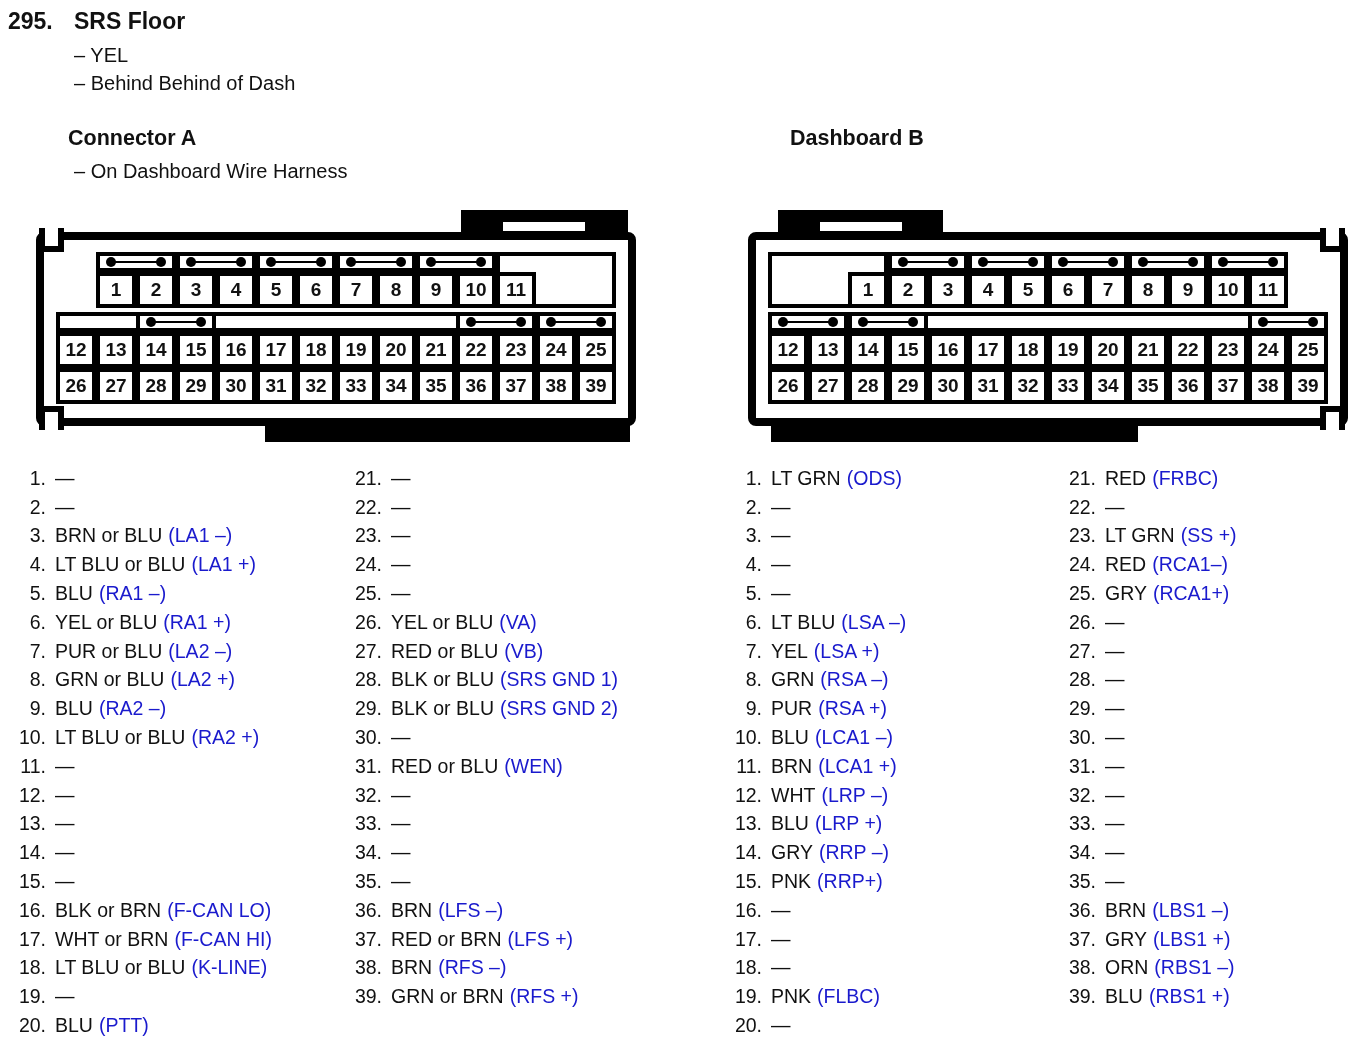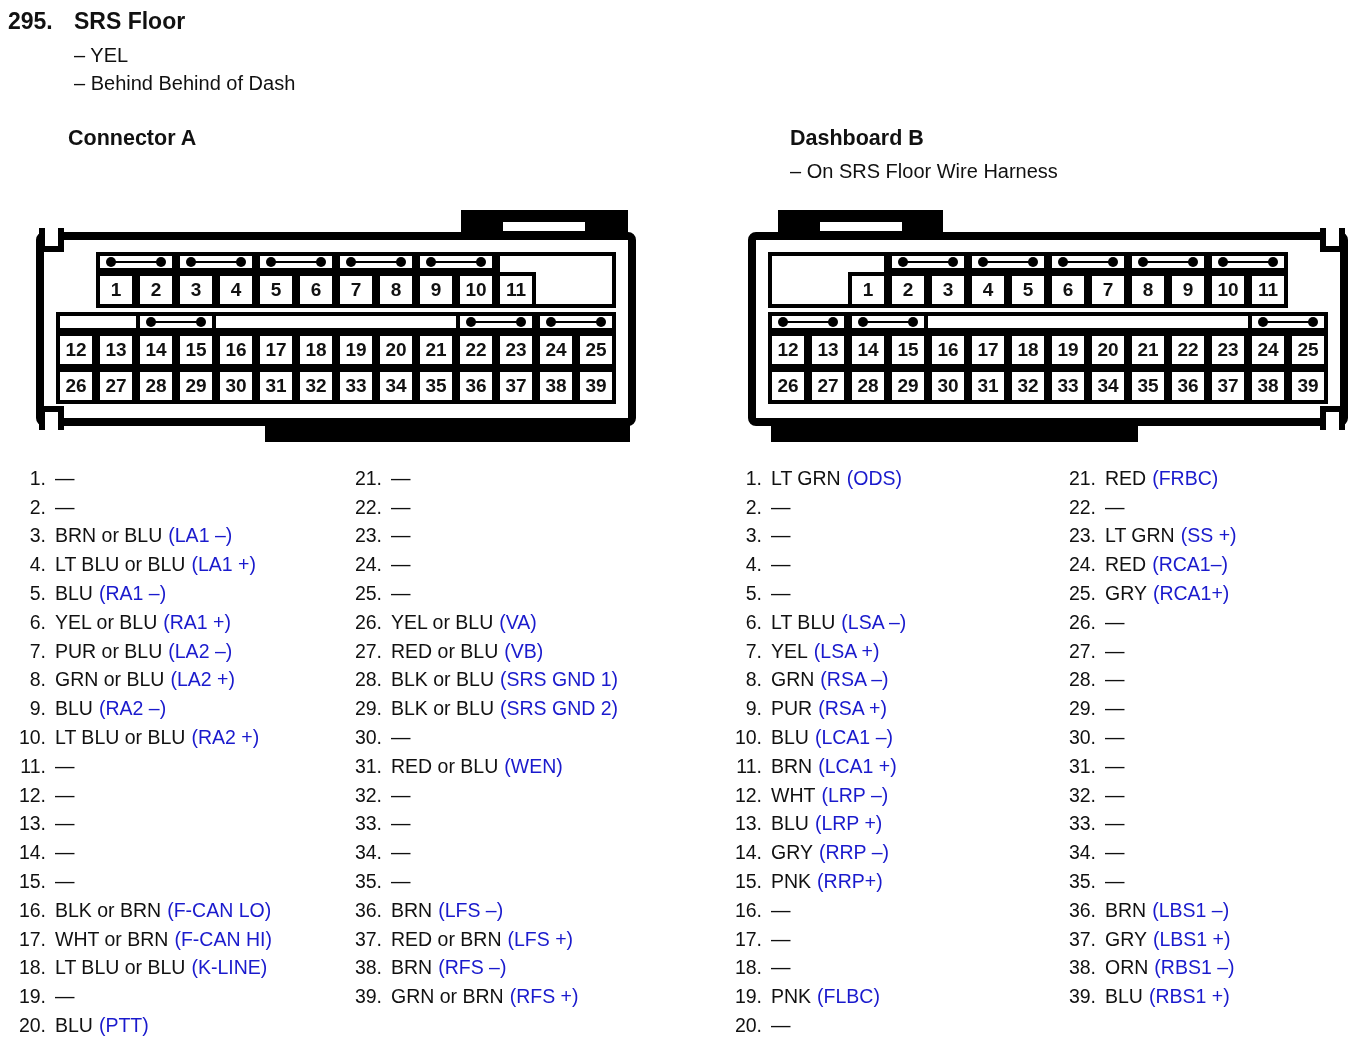--- a/index.html
+++ b/index.html
@@ -36,22 +36,22 @@
 <body>
 
 <div class="page">
 
   <span class="abs item-num">295.</span>
   <span class="abs page-title">SRS Floor</span>
   <span class="abs note1">– YEL</span>
   <span class="abs note2">– Behind Behind of Dash</span>
 
   <span class="abs chead" style="left:68px">Connector A</span>
+  <span class="abs csub" style="left:74px">– On Dashboard Wire Harness</span>
   <span class="abs chead" style="left:790px">Dashboard B</span>
-  <span class="abs csub" style="left:790px">– On SRS Floor Wire Harness</span>
 
   <div class="shell" style="left:36px">
       <div class="blk" style="left: 417px; top: -30px; width: 167px; height: 23px;">
         <div class="slot" style="left: 42px; top: 12px; width: 82px; height: 9px;"></div>
       </div>
       <div class="blk" style="left: 221px; top: 178px; width: 365px; height: 24px;"></div>
       <div class="notch top" style="left: -5px;"></div>
       <div class="notch bot" style="left: -5px;"></div>
       <div class="dbox" style="left: 52px; top: 12px; width: 400px; height: 20px;"></div>
       <div class="dbox" style="left: 52px; top: 12px; width: 80px; height: 20px;">

